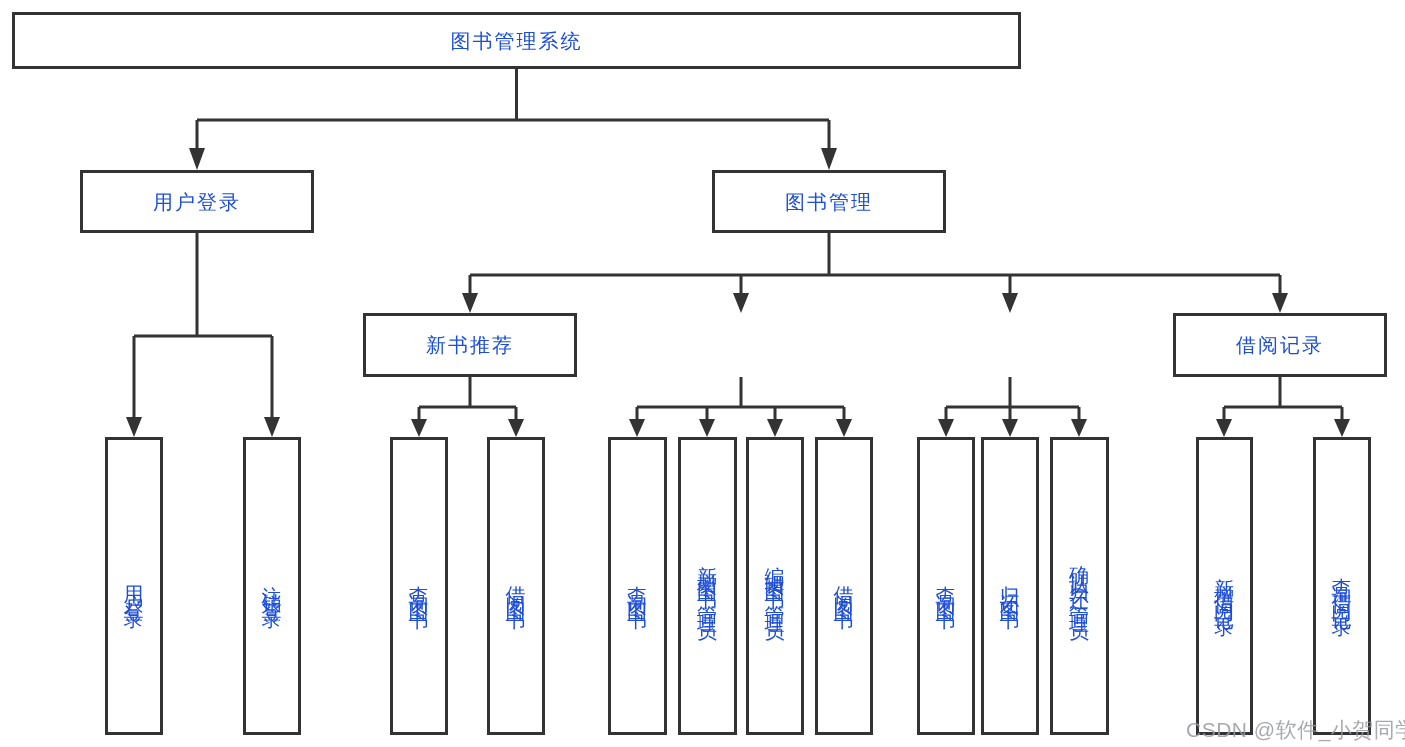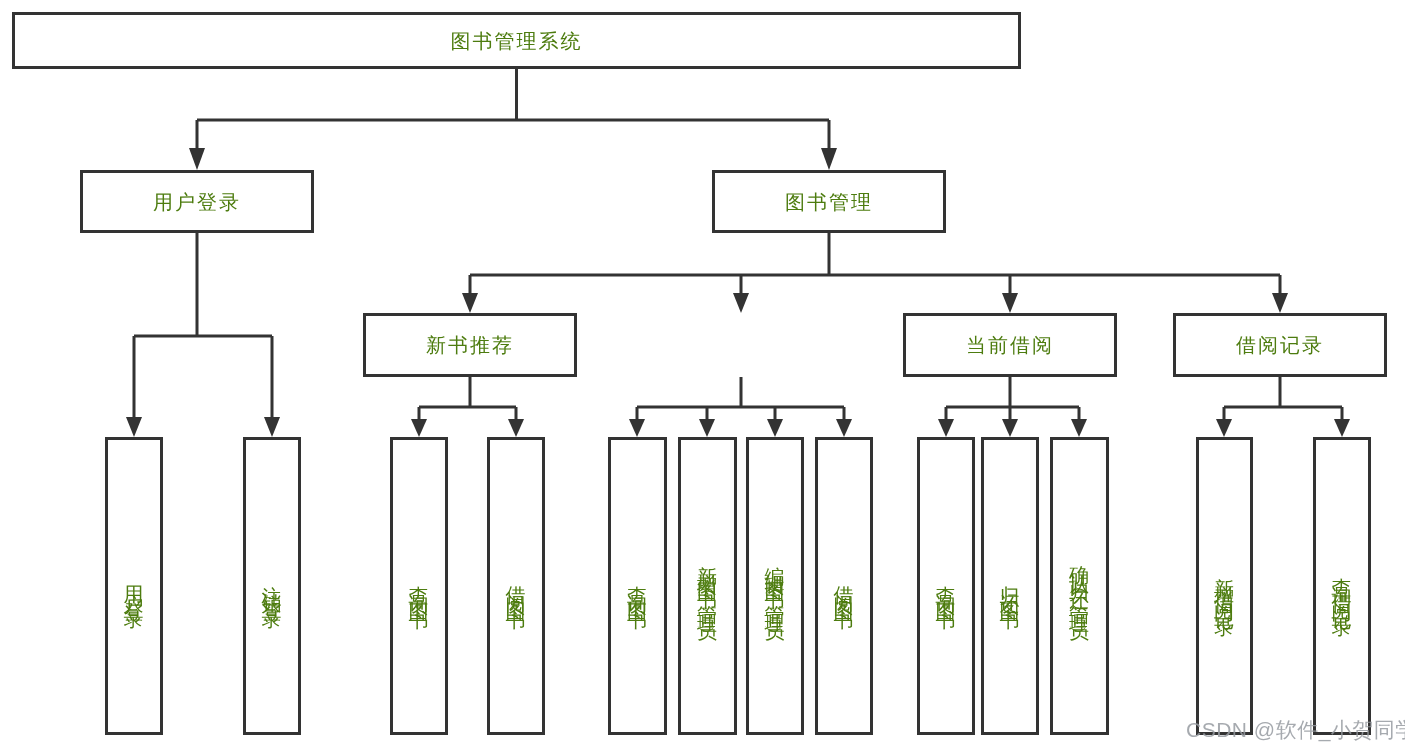--- a/index.html
+++ b/index.html
@@ -19,21 +19,21 @@
     left: 0; top: 0;
     width: 1405px; height: 747px;
   }
   .connectors path { stroke: #333333; stroke-width: 3; fill: none; }
   .connectors polygon { fill: #333333; stroke: none; }
   .box {
     position: absolute;
     box-sizing: border-box;
     border: 3px solid #333333;
     background: #ffffff;
-    color: #4d7c0f;
+    color: #1d4ed8;
     display: flex;
     align-items: center;
     justify-content: center;
     text-align: center;
   }
   .box.h {
     font-size: 20px;
     letter-spacing: 2px;
     line-height: 1;
   }
@@ -116,21 +116,20 @@
     <polygon points="1216,419 1232,419 1224,437"></polygon>
     <polygon points="1334,419 1350,419 1342,437"></polygon>
   </svg>
 
   <div class="box h n-root">图书管理系统</div>
 
   <div class="box h n-b1">用户登录</div>
   <div class="box h n-m1">新书推荐</div>
 
   <div class="box h n-b2">图书管理</div>
-  <div class="box h n-m3">当前借阅</div>
   <div class="box h n-m4">借阅记录</div>
 
   <div class="box v n-a1">用户登录</div>
   <div class="box v n-a2">注销登录</div>
 
   <div class="box v n-nb1">查询图书</div>
   <div class="box v n-nb2">借阅图书</div>
 
   <div class="box v n-bb1">查询图书</div>
   <div class="box v n-bb2">新增图书（管理员）</div>

